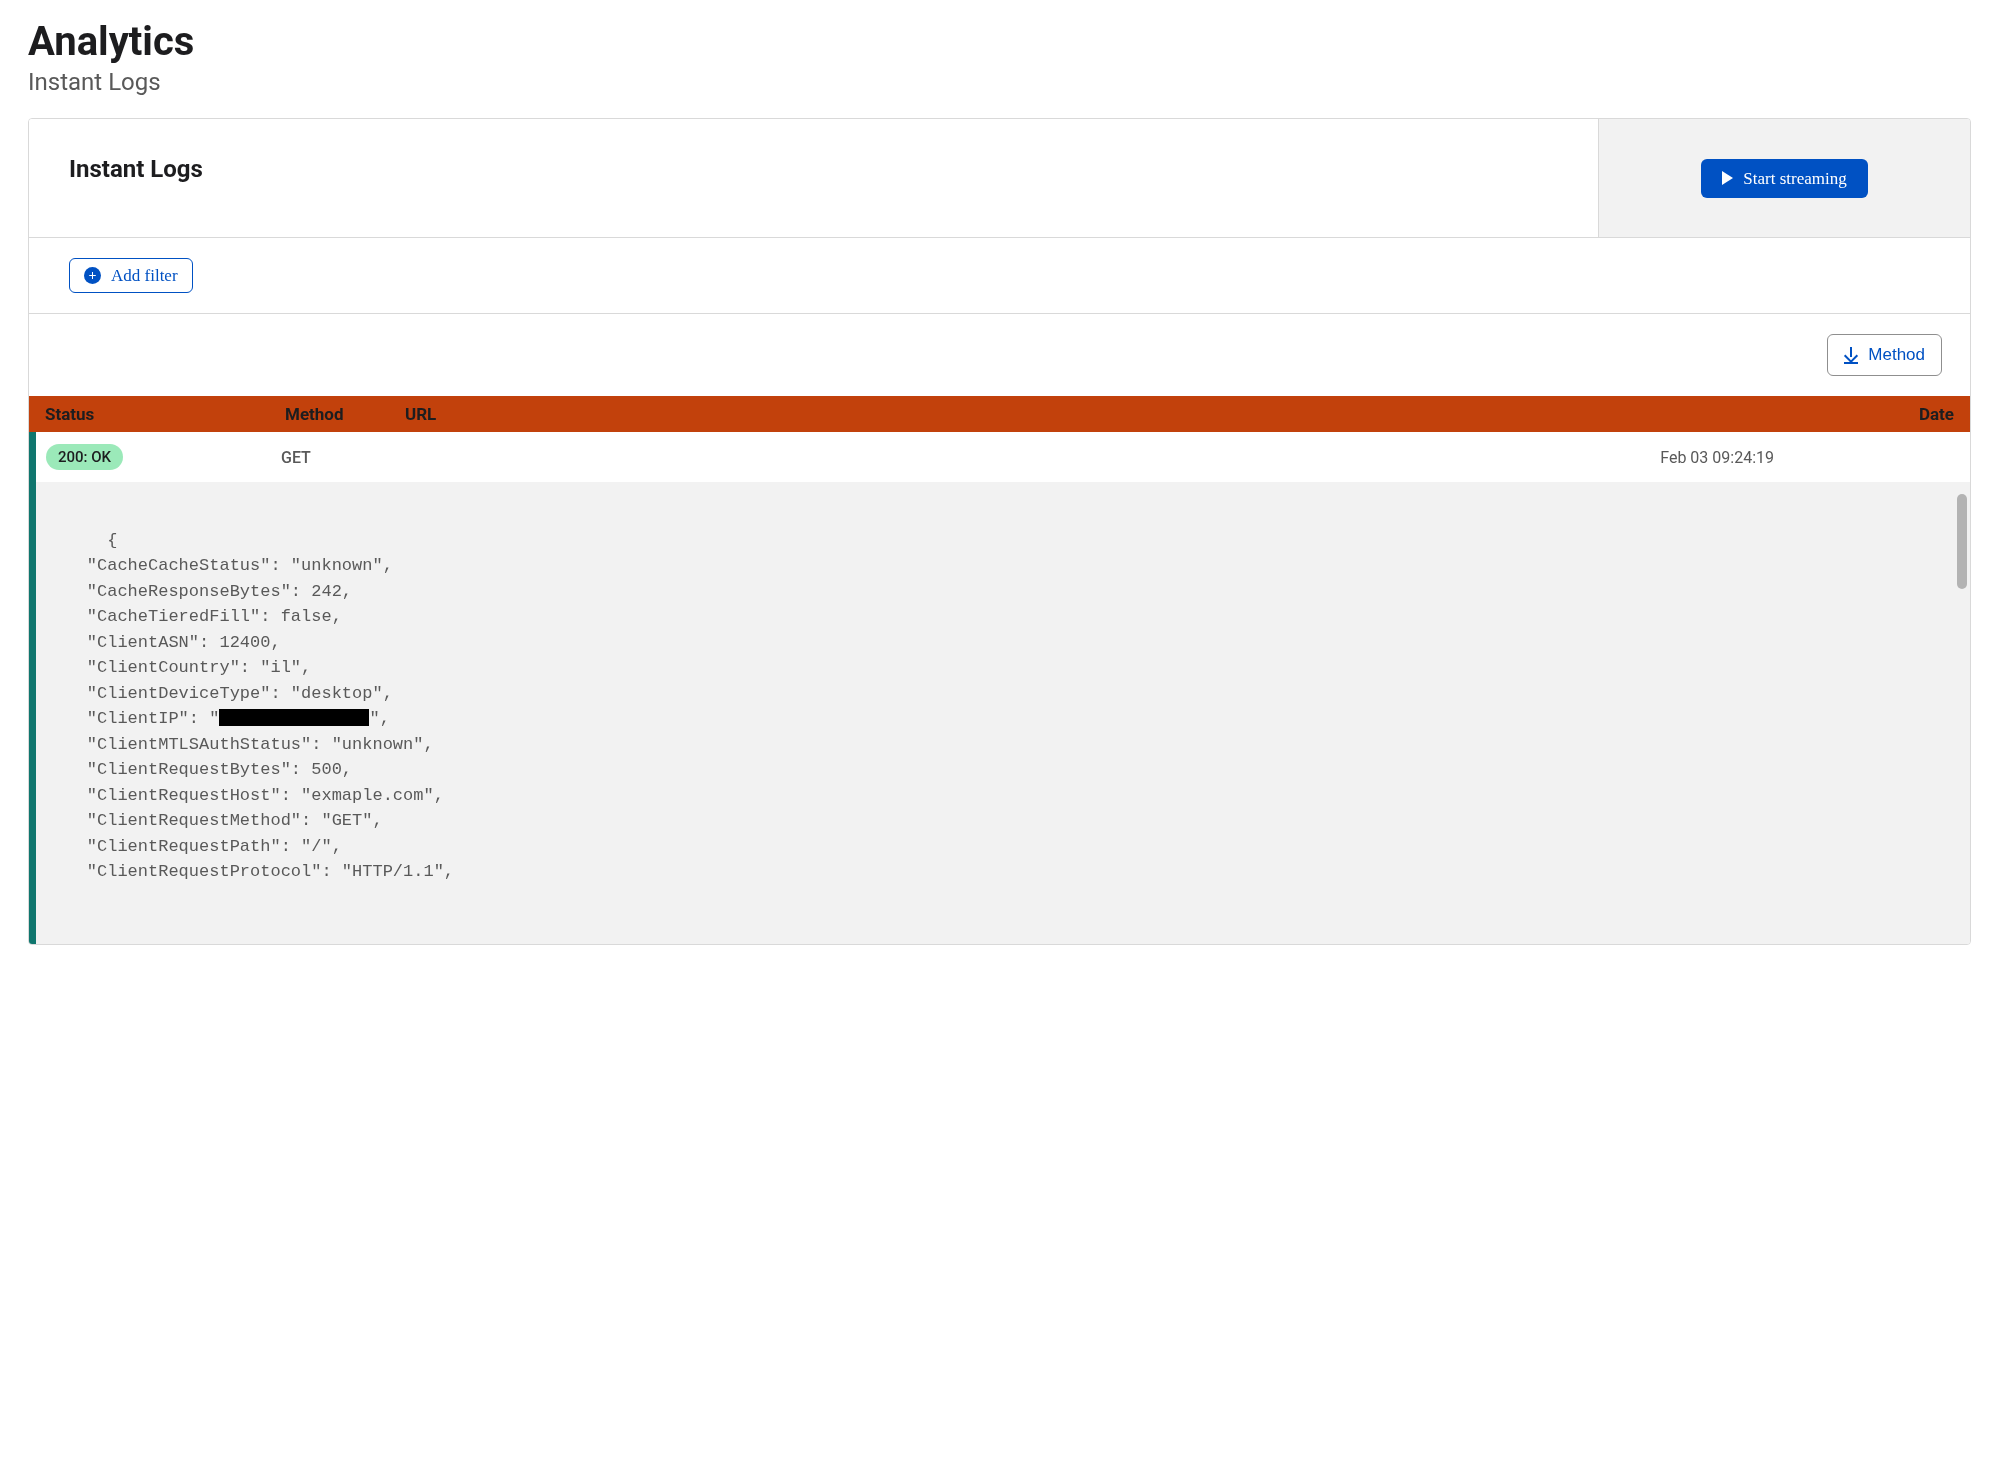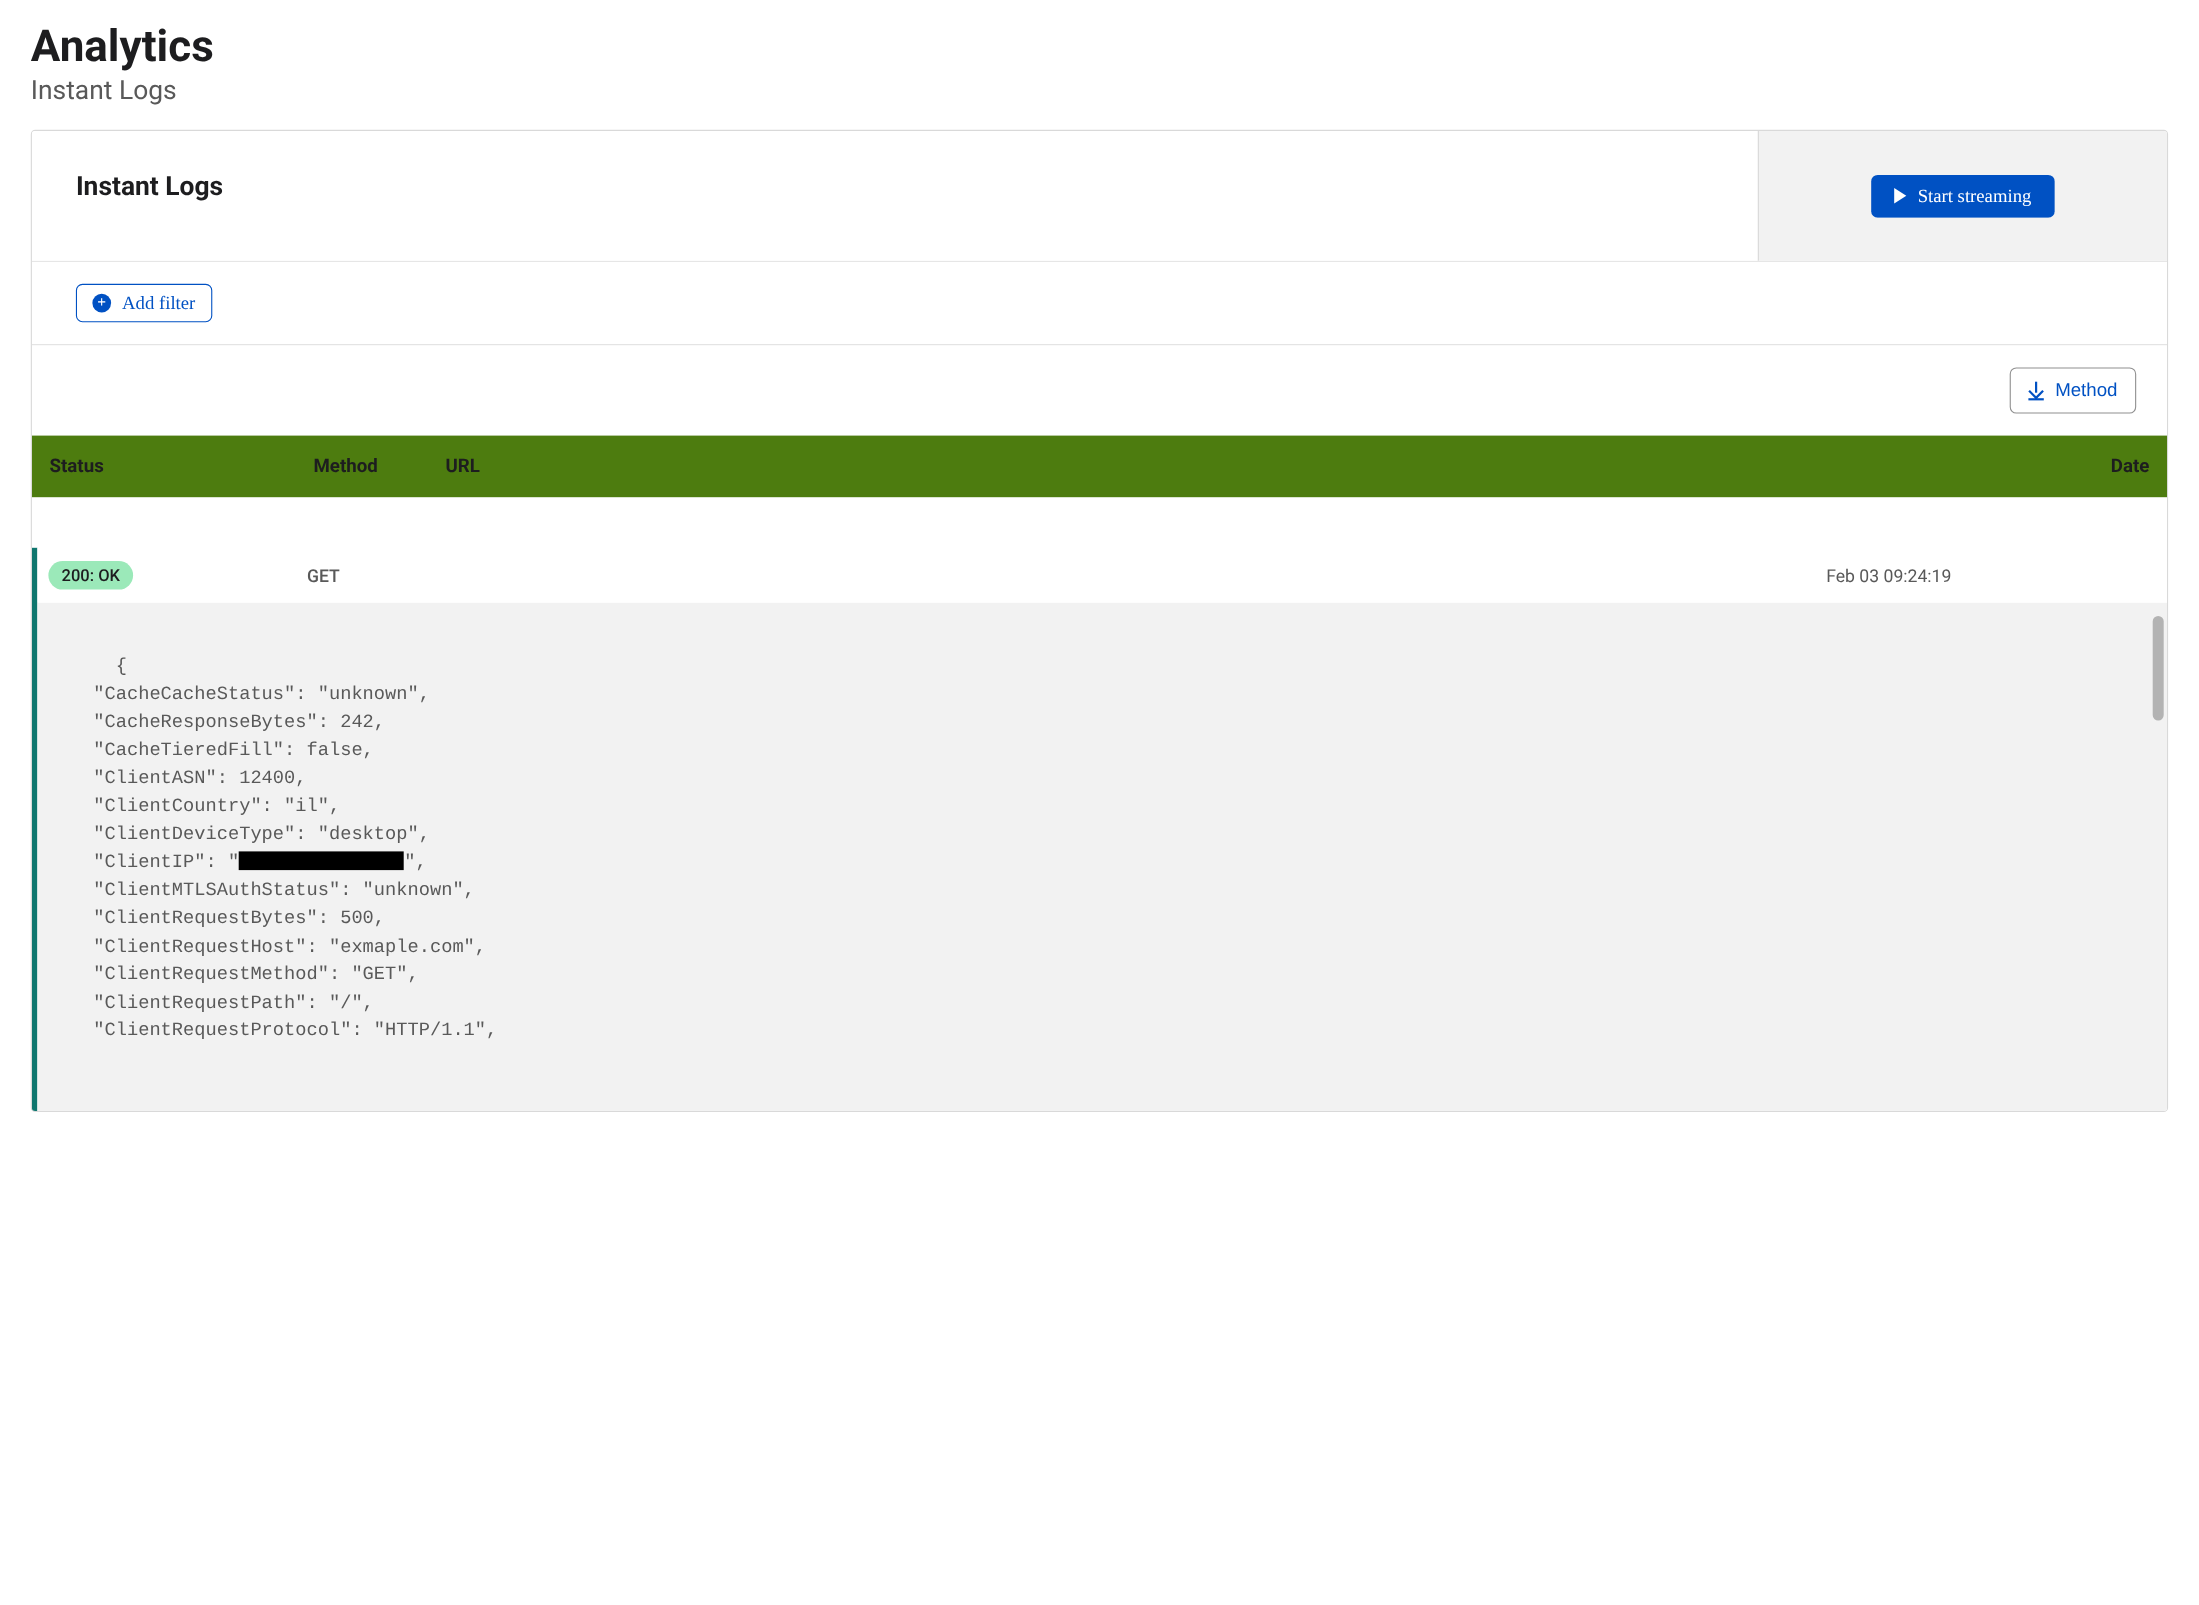--- a/index.html
+++ b/index.html
@@ -118,32 +118,31 @@
       border-radius: 6px;
       font-size: 17px;
       display: inline-flex;
       align-items: center;
       gap: 10px;
       cursor: pointer;
     }
     .table-header {
       display: grid;
       grid-template-columns: 240px 120px 1fr 180px;
-      padding: 18px 16px;
-      background: #4d7c0f;
+      padding: 8px 16px;
+      background: #c2410c;
       font-weight: 700;
       font-size: 17px;
       color: #1d1d1f;
     }
     .table-header .th-date {
       text-align: right;
     }
     .log-row-wrapper {
-      border-left: 5px solid #0f766e;
-      margin-top: 46px;
+      border-left: 7px solid #0f766e;
     }
     .log-row {
       display: grid;
       grid-template-columns: 235px 120px 1fr 180px;
       align-items: center;
       padding: 12px 16px 12px 10px;
       background: #ffffff;
       font-size: 16px;
       color: #595959;
     }

